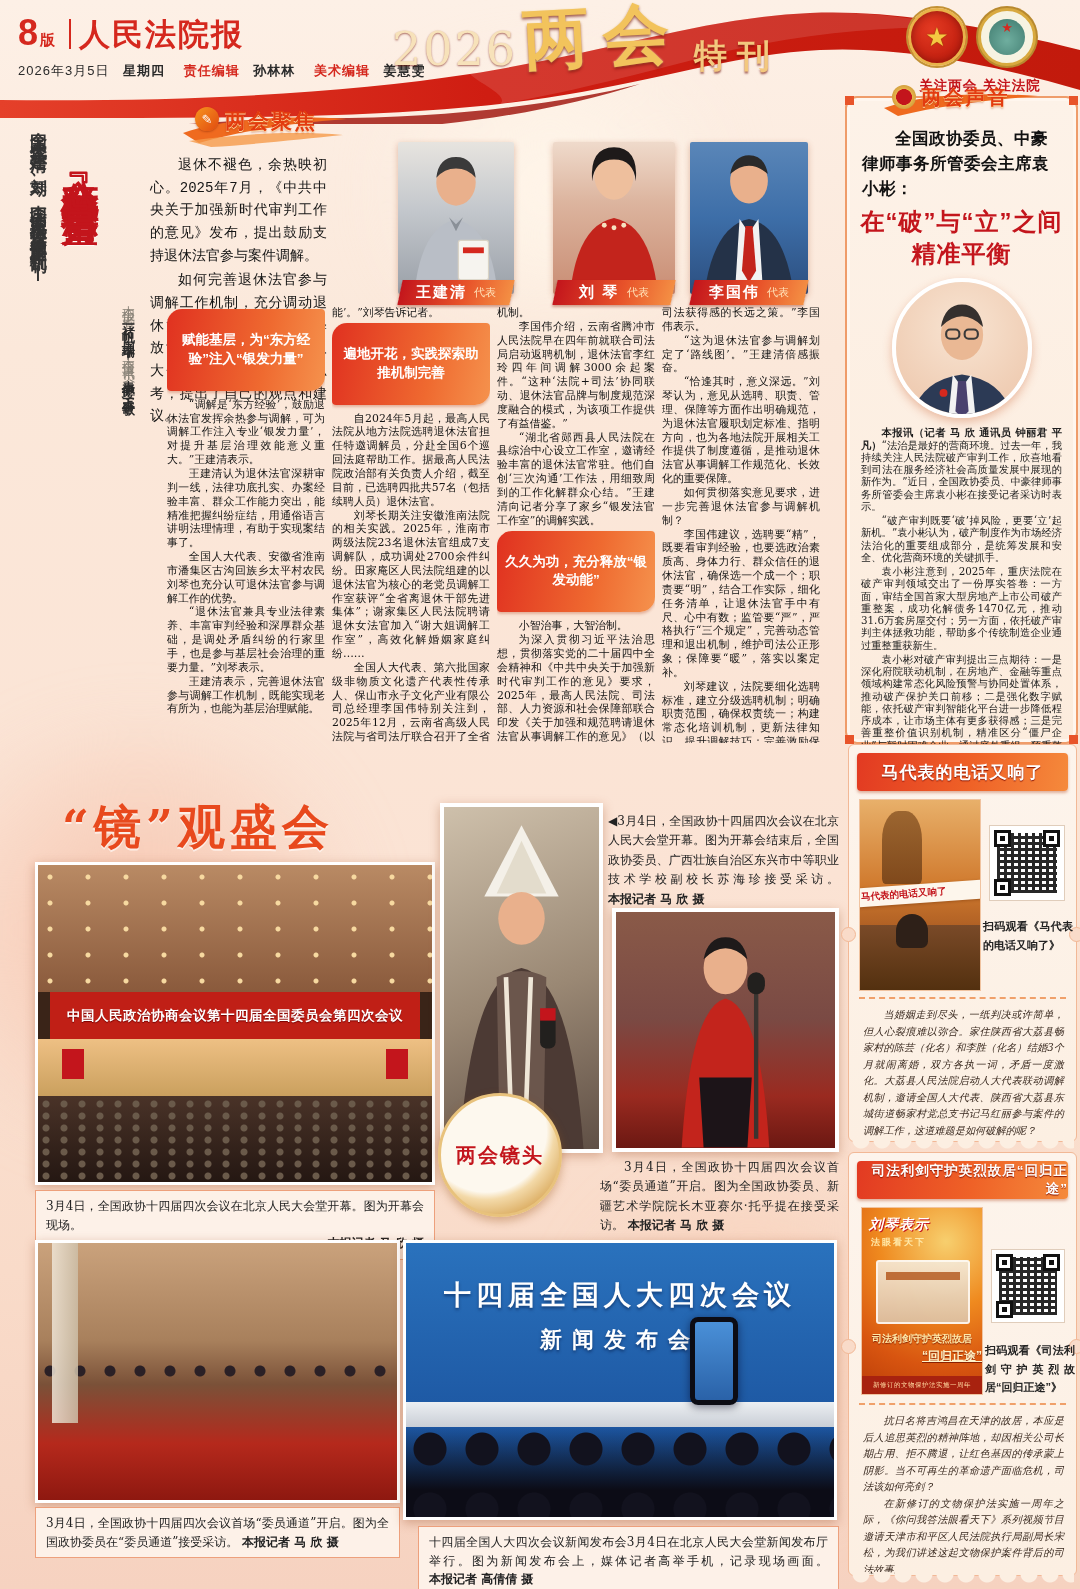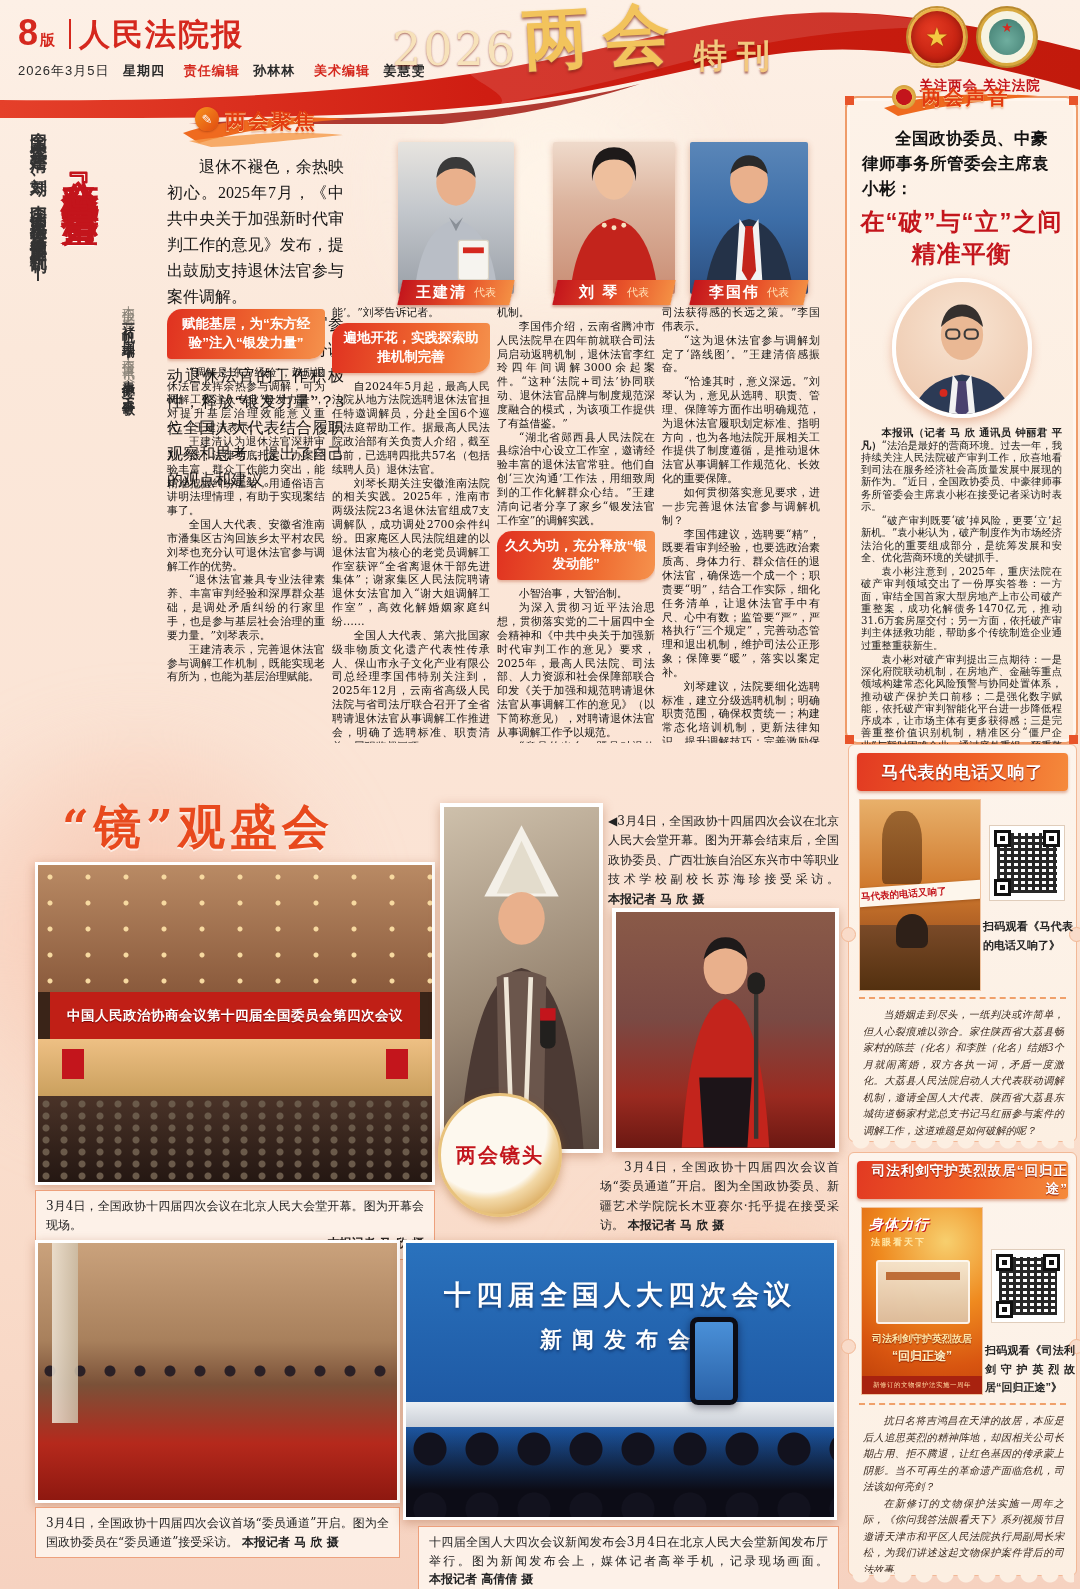--- a/index.html
+++ b/index.html
@@ -41,41 +41,41 @@
   #v-headline { left:54px; top:148px; height:592px; font-family:"DejaVu Serif",serif; font-weight:900; font-size:38px; letter-spacing:3px; color:#c3151c; text-shadow:0 1px 0 rgba(255,255,255,.7); }
   #v-byline { left:119px; top:295px; height:450px; font-family:"DejaVu Serif",serif; font-size:13px; letter-spacing:3px; color:#8a8378; }
   #v-byline .b-name { font-weight:bold; color:#2b2b2b; }
 
   
   .badge { position:absolute; }
   #badge-focus { left:181px; top:103px; width:170px; height:44px; }
   .badge .swoosh { position:absolute; left:0; top:0; }
   .badge .btxt { position:absolute; left:44px; top:4px; font-family:"DejaVu Serif",serif; font-weight:700; font-size:21px; color:#e33b10; letter-spacing:2px; text-shadow:0 1px 0 #ffd9a0,0 2px 2px rgba(160,40,0,.35); }
   .badge .pen { position:absolute; left:14px; top:4px; width:24px; height:24px; border-radius:50%; background:linear-gradient(135deg,#f7941e,#e04a10); color:#fff; font-size:13px; display:flex; align-items:center; justify-content:center; box-shadow:0 1px 2px rgba(120,30,0,.4); }
-  #intro { position:absolute; left:167px; top:154px; width:177px; font-family:Liberation Serif, serif; font-size:16px; line-height:1.62; color:#141414; text-align:justify; }
+  #intro { position:absolute; left:150px; top:154px; width:177px; font-family:Liberation Mono, monospace; font-size:14px; line-height:1.62; color:#141414; text-align:justify; }
   #intro p { text-indent:2em; margin-bottom:2px; }
 
   
   .delegate { position:absolute; top:142px; }
   #del1 { left:398px; width:116px; } #del2 { left:553px; width:122px; } #del3 { left:690px; width:118px; }
   .ph { height:152px; position:relative; overflow:hidden; border-radius:2px; box-shadow:0 2px 6px rgba(160,60,20,.3); }
   #del1 .ph { background:linear-gradient(180deg,#e7e4df 0%,#c3c7cc 45%,#9aa0a8 100%); }
   #del2 .ph { background:linear-gradient(180deg,#efdacb 0%,#dcb49e 40%,#c98d74 100%); }
   #del3 .ph { background:linear-gradient(180deg,#5a86b8 0%,#3d6ea8 50%,#2c4f80 100%); }
   .ph svg { position:absolute; left:0; bottom:0; width:100%; }
   .name-tag { position:relative; margin:-14px 2px 0; height:25px; background:linear-gradient(95deg,#c3151c 0%,#e8542a 58%,#f49044 100%); transform:skewX(-12deg); box-shadow:0 2px 3px rgba(140,30,0,.4); display:flex; align-items:center; justify-content:center; gap:7px; }
   .name-tag .nm { transform:skewX(12deg); color:#fff; font-weight:900; font-size:15px; letter-spacing:2px; }
   .name-tag .tg { transform:skewX(12deg); color:#ffe2b8; font-size:11px; font-family:"DejaVu Serif",serif; }
 
   
   .acol { position:absolute; top:306px; width:158px; height:437px; overflow:hidden; font-family:"DejaVu Serif",serif; font-size:10.9px; line-height:1.27; text-align:justify; color:#141414; }
   #acol1 { left:167px; } #acol2 { left:332px; } #acol3 { left:497px; } #acol4 { left:662px; }
   .acol p { text-indent:2em; margin:0; }
   .acol p.cont { text-indent:0; }
-  .subhead { margin:3px 0 7px; background:linear-gradient(100deg,#e03120 0%,#ef6a30 62%,#f5924d 100%); color:#fff; font-family:"Liberation Sans",sans-serif; font-weight:bold; font-size:13.5px; line-height:1.4; padding:6px 8px; border-radius:15px 4px 15px 4px; text-align:center; text-indent:0; box-shadow:0 2px 3px rgba(170,50,10,.3); }
+  .subhead { margin:3px 0 7px; background:linear-gradient(100deg,#e03120 0%,#ef6a30 62%,#f5924d 100%); color:#fff; font-family:"Liberation Sans",sans-serif; font-weight:bold; font-size:13.5px; line-height:1.4; padding:22px 8px; border-radius:15px 4px 15px 4px; text-align:center; text-indent:0; box-shadow:0 2px 3px rgba(170,50,10,.3); }
 
   
   #voice-card { position:absolute; left:845px; top:96px; width:233px; height:648px; border:2px solid #ef9c6a; border-radius:12px; background:linear-gradient(180deg,#fdf2e8 0%,#fcecdd 100%); box-shadow:inset 0 0 0 3px #fff6ee; }
   .vc-corner { position:absolute; width:9px; height:9px; background:#e8542a; }
   #voice-badge { position:absolute; left:50%; top:-16px; transform:translateX(-50%); width:160px; height:36px; }
   #voice-badge .btxt { left:40px; top:2px; font-size:20px; }
   #voice-badge .seal { position:absolute; left:10px; top:3px; width:24px; height:24px; border-radius:50%; background:radial-gradient(circle,#c3151c 45%,#e8b34a 48%,#b8892f 100%); }
   #voice-kicker { margin:28px 15px 2px; font-weight:900; font-size:16.5px; line-height:1.5; color:#111; text-indent:2em; letter-spacing:.5px; }
   #voice-headline { margin:6px 12px 8px; text-align:center; font-family:Liberation Sans, sans-serif; font-weight:900; font-size:24px; color:#c3151c; letter-spacing:1px; }
   #voice-portrait { width:140px; height:140px; border-radius:50%; margin:2px auto 8px; background:radial-gradient(circle at 50% 35%,#f8e4d2,#ecc4a8); border:4px solid #fff; box-shadow:0 4px 10px rgba(200,90,40,.35); overflow:hidden; position:relative; }
@@ -146,21 +146,21 @@
   #ma-photo .desk { position:absolute; left:0; right:0; bottom:0; height:34%; background:linear-gradient(180deg,#7a4a28,#53300f); }
   #ma-photo .desk-person { position:absolute; left:30%; bottom:22%; width:32px; height:34px; background:#2e2018; border-radius:50% 50% 20% 20%; }
   #ma-qr { left:140px; top:80px; } #ma-scan { left:134px; top:172px; } #ma-dash { top:252px; }
   #ma-body { left:14px; right:12px; top:262px; position:absolute; }
   #sw-thumb { position:absolute; left:12px; top:54px; width:122px; height:188px; overflow:hidden; border:1px solid #f0c3a0; background:radial-gradient(circle at 70% 18%,#f7cf6e 0%,#ef8a1f 38%,#d85510 72%,#b93c08 100%); }
   .sw-logo { position:absolute; left:7px; top:8px; color:#fff; font-weight:900; font-size:14px; font-style:italic; text-shadow:1px 1px 0 #c3151c; letter-spacing:1px; }
   .sw-logo2 { position:absolute; left:9px; top:28px; color:#ffe9a8; font-weight:bold; font-size:9px; letter-spacing:2px; }
   .sw-house { position:absolute; left:14px; top:52px; width:94px; height:64px; background:linear-gradient(180deg,#f6ead8,#ddc4a8); border:2px solid #fff; border-radius:3px; opacity:.9; }
   .sw-house::after { content:""; position:absolute; left:8px; right:8px; top:10px; height:8px; background:#b96a3a; }
   .sw-t1 { position:absolute; left:0; right:0; top:124px; text-align:center; color:#ffe9a8; font-weight:900; font-size:10px; text-shadow:0 1px 1px #8a2000; }
-  .sw-t2 { position:absolute; left:0; right:0; top:140px; text-align:center; color:#fff3c8; font-weight:900; font-size:12px; text-shadow:0 1px 1px #8a2000; }
+  .sw-t2 { position:absolute; left:0; right:0; top:140px; text-align:right; color:#fff3c8; font-weight:900; font-size:12px; text-shadow:0 1px 1px #8a2000;text-decoration:underline; }
   .sw-strip { position:absolute; left:0; right:0; bottom:0; height:18px; background:#a8220f; color:#ffd9a0; font-size:6.5px; display:flex; align-items:center; justify-content:center; letter-spacing:.5px; }
   #sw-qr { left:142px; top:96px; width:74px; height:74px; } #sw-scan { left:136px; top:188px; } #sw-dash { top:250px; }
   #sw-body { left:14px; right:12px; top:260px; position:absolute; }
 </style>
 </head>
 <body>
 
 <div class="page">
   <div class="glow" id="glow1"></div>
   <div class="glow" id="glow2"></div>
@@ -440,21 +440,21 @@
       <p>当婚姻走到尽头，一纸判决或许简单，但人心裂痕难以弥合。家住陕西省大荔县畅家村的陈芸（化名）和李胜（化名）结婚3个月就闹离婚，双方各执一词，矛盾一度激化。大荔县人民法院启动人大代表联动调解机制，邀请全国人大代表、陕西省大荔县东城街道畅家村党总支书记马红丽参与案件的调解工作，这道难题是如何破解的呢？</p>
     </div>
     <div class="scallop"></div>
   </div>
 
   <div class="stub" id="sw-card">
     <div class="notch" style="left:-8px;top:44%;"></div>
     <div class="notch" style="right:-8px;top:44%;"></div>
     <div class="stub-title">司法利剑守护英烈故居“回归正途”</div>
     <div id="sw-thumb">
-      <div class="sw-logo">身体力行</div>
+      <div class="sw-logo">刘琴表示</div>
       <div class="sw-logo2">法眼看天下</div>
       <div class="sw-house"></div>
       <div class="sw-t1">司法利剑守护英烈故居</div>
       <div class="sw-t2">“回归正途”</div>
       <div class="sw-strip">新修订的文物保护法实施一周年</div>
     </div>
     <div class="qr" id="sw-qr">
       <div class="qr-n"></div>
       <div class="f f1"></div>
       <div class="f f2"></div>

